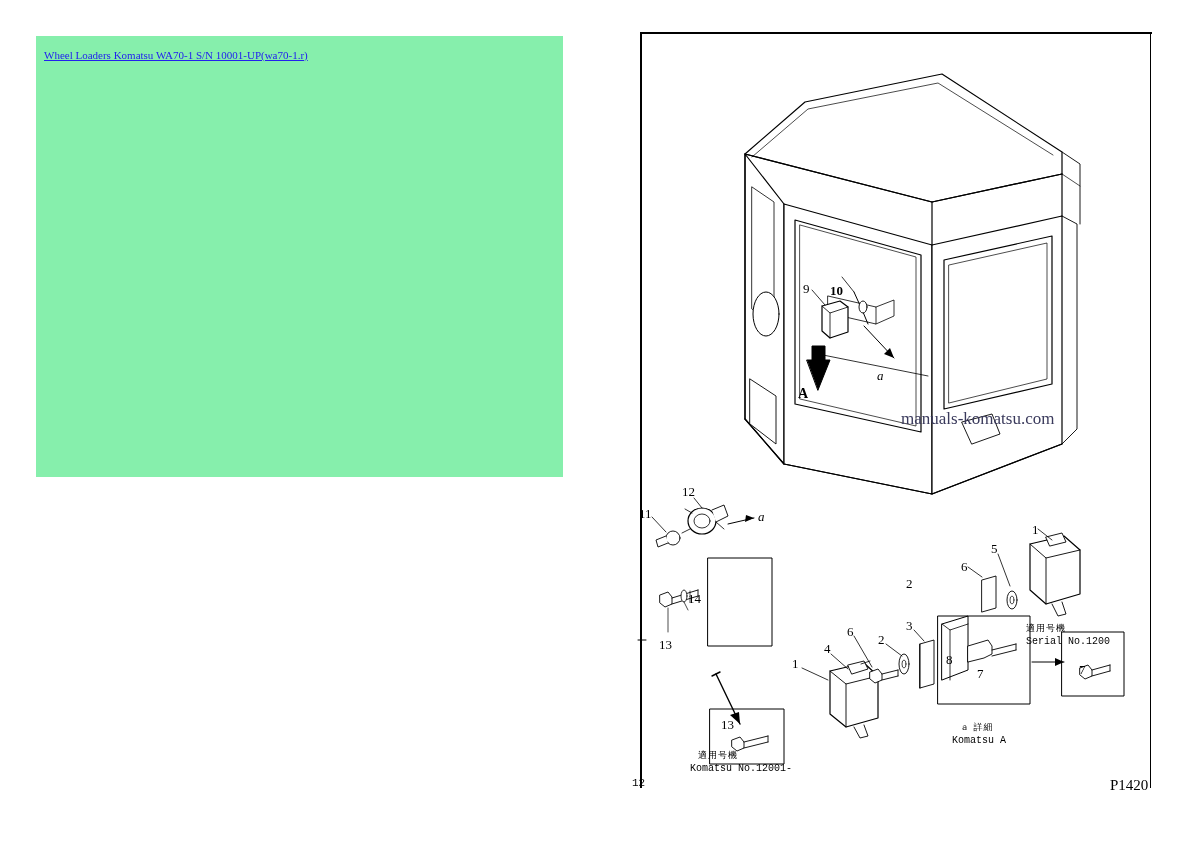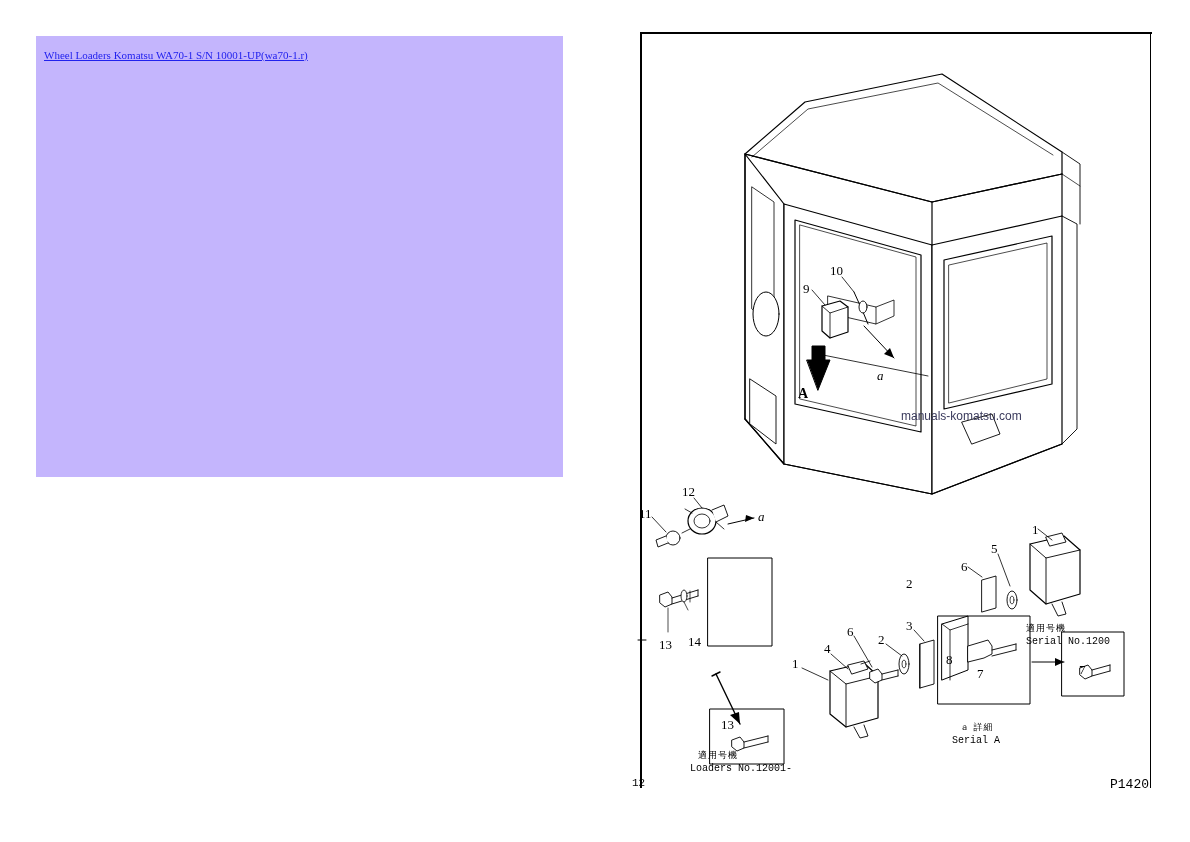--- a/index.html
+++ b/index.html
@@ -15,21 +15,21 @@
     overflow: hidden;
   }
 
   
   #left-panel {
     position: absolute;
     left: 36px;
     top: 36px;
     width: 527px;
     height: 441px;
-    background: #c4b5fd;
+    background: #86efac;
     overflow: hidden;
   }
   #doc-title-link {
     position: absolute;
     left: 8px;
     top: 13px;
     font-size: 11px;
     line-height: 13px;
     color: #2222ee;
     text-decoration: underline;
@@ -104,39 +104,39 @@
     font-size: 9px;
     color: #000;
     line-height: 11px;
     white-space: pre;
     letter-spacing: 1px;
   }
   #watermark {
     position: absolute;
     left: 269px;
     top: 385px;
-    font-family: Liberation Sans, sans-serif;
-    font-size: 12px;
+    font-family: Liberation Serif, serif;
+    font-size: 17px;
     color: #3a3a5c;
     white-space: nowrap;
   }
   #page-code-left {
     position: absolute;
     left: 0px;
     top: 753px;
     font-family: "Liberation Mono", monospace;
     font-size: 11px;
     color: #000;
   }
   #page-code-right {
     position: absolute;
     left: 478px;
     top: 753px;
-    font-family: Liberation Mono, monospace;
-    font-size: 13px;
+    font-family: Liberation Serif, serif;
+    font-size: 15px;
     color: #000;
   }
 </style>
 </head>
 <body>
 
 <div id="left-panel">
   <a id="doc-title-link">Wheel Loaders Komatsu WA70-1 S/N 10001-UP(wa70-1.r)</a>
 </div>
 
@@ -300,50 +300,50 @@
       <ellipse cx="380" cy="576" rx="5" ry="9" fill="#fff" stroke-width="0.9"></ellipse>
       <ellipse cx="380" cy="576" rx="2" ry="4" fill="#fff" stroke-width="0.7"></ellipse>
       <path d="M366 530 L378 562" stroke-width="0.8"></path>
 
       <path d="M388 596 L498 596 L498 626 L388 626 Z" stroke-width="0.0" fill="none"></path>
 
     </g>
   </svg>
 
   <div class="callout" style="left:171px; top:258px;">9</div>
-  <div class="callout" style="left:198px; top:240px;">10</div>
+  <div class="callout" style="left:198px; top:260px;font-weight:bold;">10</div>
   <div class="callout" style="left:50px;  top:461px;">12</div>
   <div class="callout" style="left:7px;   top:483px;text-align:center;">11</div>
-  <div class="callout" style="left:56px;  top:568px;margin-top:43px;">14</div>
+  <div class="callout" style="left:56px;  top:568px;">14</div>
   <div class="callout" style="left:27px;  top:614px;">13</div>
   <div class="callout" style="left:89px; top:694px;">13</div>
   <div class="callout" style="left:160px; top:633px;">1</div>
   <div class="callout" style="left:192px; top:618px;">4</div>
   <div class="callout" style="left:215px; top:601px;">6</div>
   <div class="callout" style="left:246px; top:609px;">2</div>
   <div class="callout" style="left:274px; top:595px;">3</div>
   <div class="callout" style="left:274px; top:553px;">2</div>
   <div class="callout" style="left:314px; top:629px;">8</div>
   <div class="callout" style="left:345px; top:643px;">7</div>
   <div class="callout" style="left:329px; top:536px;">6</div>
   <div class="callout" style="left:359px; top:518px;">5</div>
   <div class="callout" style="left:400px; top:499px;">1</div>
   <div class="callout" style="left:447px; top:639px;">7</div>
 
   <div class="letter-lbl" style="left:166px; top:362px;">A</div>
   <div class="callout" style="left:245px; top:345px; font-style:italic;">a</div>
   <div class="callout" style="left:126px; top:486px; font-style:italic;">a</div>
 
   <div class="jp-lbl" style="left:328px; top:698px;">ａ 詳細</div>
-  <div class="small-lbl" style="left:320px; top:711px;">Serial A</div>
+  <div class="small-lbl" style="left:320px; top:711px;">Komatsu A</div>
 
   <div class="jp-lbl" style="left:394px; top:599px;">適用号機</div>
   <div class="small-lbl" style="left:394px; top:612px;">Serial No.1200</div>
 
   <div class="jp-lbl" style="left:66px; top:726px;">適用号機</div>
-  <div class="small-lbl" style="left:58px; top:739px;">Loaders No.12001-</div>
+  <div class="small-lbl" style="left:58px; top:739px;">Komatsu No.12001-</div>
 
   <div id="watermark">manuals-komatsu.com</div>
 
   <div id="page-code-left">12</div>
   <div id="page-code-right">P1420</div>
 
 </div>
 
 </body></html>

